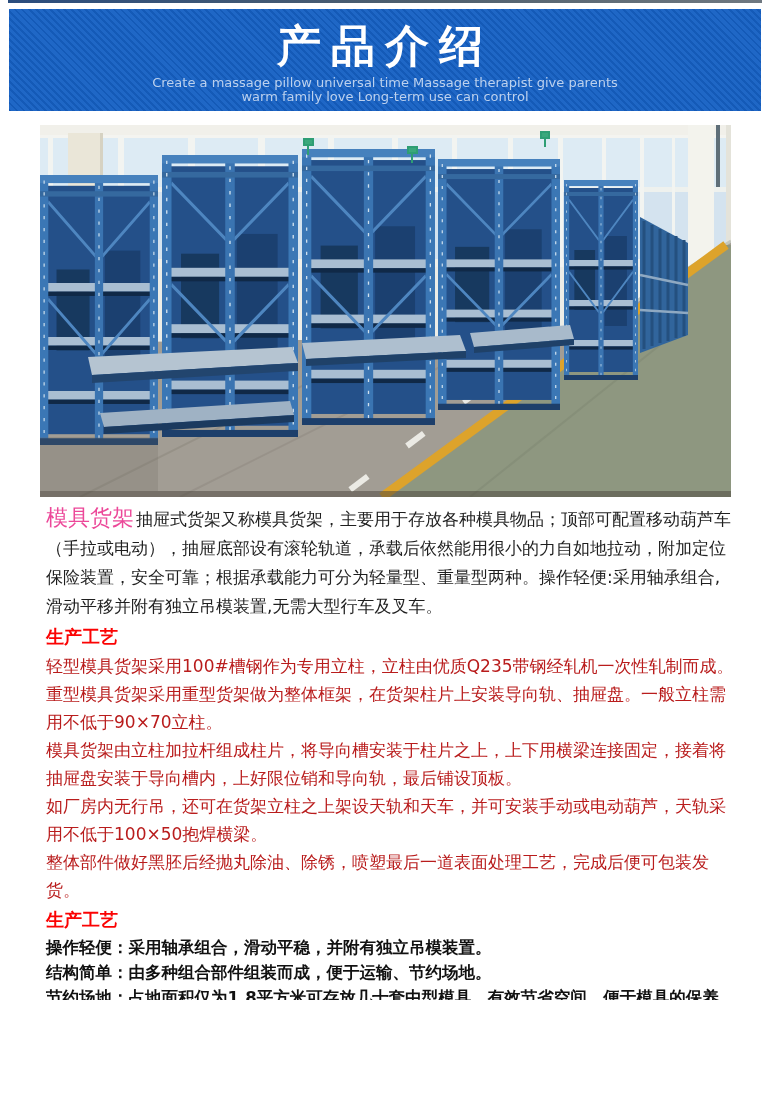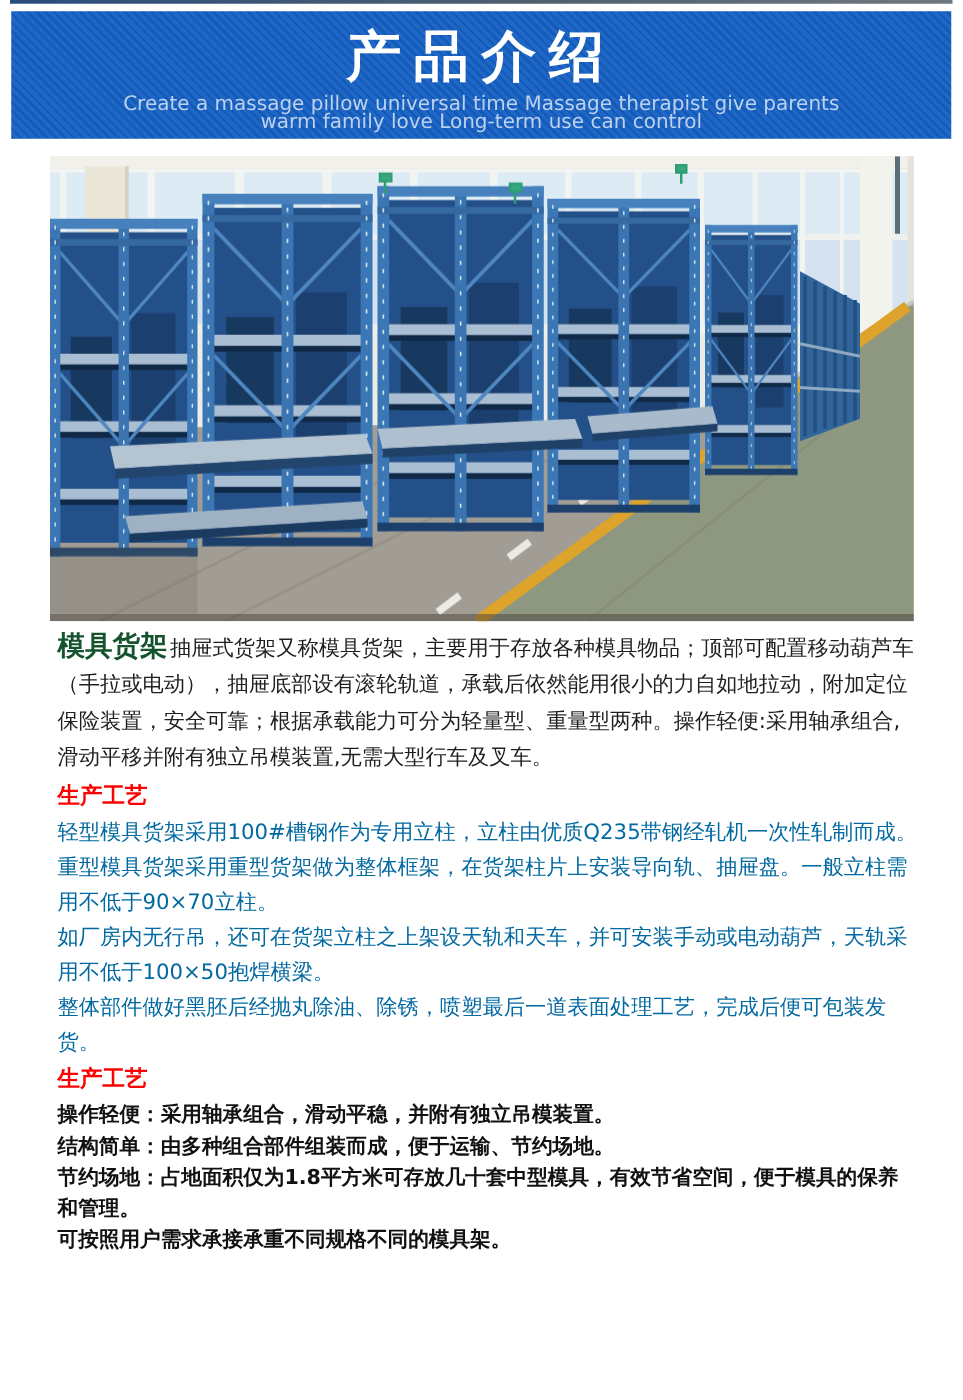--- a/index.html
+++ b/index.html
@@ -10,27 +10,27 @@
   .top-strip{margin:0 8px;height:3px;background:linear-gradient(90deg,#2b4d7e 0%,#4e5f6e 55%,#6f7880 100%);}
   .banner{
     margin:6px 9px 0 9px;height:102px;text-align:center;
     background-color:#1661c4;
     background-image:repeating-linear-gradient(45deg,rgba(8,40,92,0.12) 0px,rgba(8,40,92,0.12) 2px,rgba(255,255,255,0.04) 2px,rgba(255,255,255,0.04) 5px);
   }
   .banner-title{
     margin:0;padding-top:14px;font-size:44px;line-height:46px;font-weight:bold;
     color:#ffffff;letter-spacing:10px;
   }
-  .banner-sub{margin-top:7px;font-size:16px;line-height:14px;color:#bcd1ee;}
+  .banner-sub{margin-top:7px;font-size:13px;line-height:14px;color:#bcd1ee;}
   .photo-wrap{margin:14px 0 0 40px;width:691px;height:372px;line-height:0;}
   .content{margin:6px 36px 0 46px;}
   .intro{margin:0;font-size:17px;line-height:29px;color:#1f1f1f;}
-  .lead-red{color:#14532d;font-size:22px;font-weight:bold;padding-right:2px;}
+  .lead-red{color:#ec4899;font-size:22px;font-weight:normal;padding-right:2px;}
   .red-heading{color:#fb0303;font-size:18px;line-height:26px;font-weight:bold;margin:3px 0 2px 0;}
-  .sec-p{margin:0;font-size:17px;line-height:28px;color:#0369a1;}
+  .sec-p{margin:0;font-size:17px;line-height:28px;color:#b91c1c;}
   .adv-p{margin:0;font-size:16.5px;line-height:25px;color:#111111;font-weight:bold;}
 </style>
 </head>
 <body>
 
 <div class="page">
 
   <div class="top-strip"></div>
 
   <div class="banner">
@@ -151,20 +151,21 @@
       <rect x="0" y="366" width="691" height="6" fill="#4a443c" opacity="0.5"></rect>
     </svg>
   </div>
 
   <div class="content">
     <p class="intro"><span class="lead-red">模具货架</span><span>抽屉式货架又称模具货架，主要用于存放各种模具物品；顶部可配置移动葫芦车（手拉或电动），抽屉底部设有滚轮轨道，承载后依然能用很小的力自如地拉动，附加定位保险装置，安全可靠；根据承载能力可分为轻量型、重量型两种。操作轻便:采用轴承组合,滑动平移并附有独立吊模装置,无需大型行车及叉车。</span></p>
 
     <h2 class="red-heading">生产工艺</h2>
     <p class="sec-p">轻型模具货架采用100#槽钢作为专用立柱，立柱由优质Q235带钢经轧机一次性轧制而成。</p>
     <p class="sec-p">重型模具货架采用重型货架做为整体框架，在货架柱片上安装导向轨、抽屉盘。一般立柱需用不低于90×70立柱。</p>
+    <p class="sec-p">模具货架由立柱加拉杆组成柱片，将导向槽安装于柱片之上，上下用横梁连接固定，接着将抽屉盘安装于导向槽内，上好限位销和导向轨，最后铺设顶板。</p>
     <p class="sec-p">如厂房内无行吊，还可在货架立柱之上架设天轨和天车，并可安装手动或电动葫芦，天轨采用不低于100×50抱焊横梁。</p>
     <p class="sec-p">整体部件做好黑胚后经抛丸除油、除锈，喷塑最后一道表面处理工艺，完成后便可包装发货。</p>
 
     <h2 class="red-heading">生产工艺</h2>
     <p class="adv-p">操作轻便：采用轴承组合，滑动平稳，并附有独立吊模装置。</p>
     <p class="adv-p">结构简单：由多种组合部件组装而成，便于运输、节约场地。</p>
     <p class="adv-p">节约场地：占地面积仅为1.8平方米可存放几十套中型模具，有效节省空间，便于模具的保养和管理。</p>
     <p class="adv-p">可按照用户需求承接承重不同规格不同的模具架。</p>
 
   </div>

